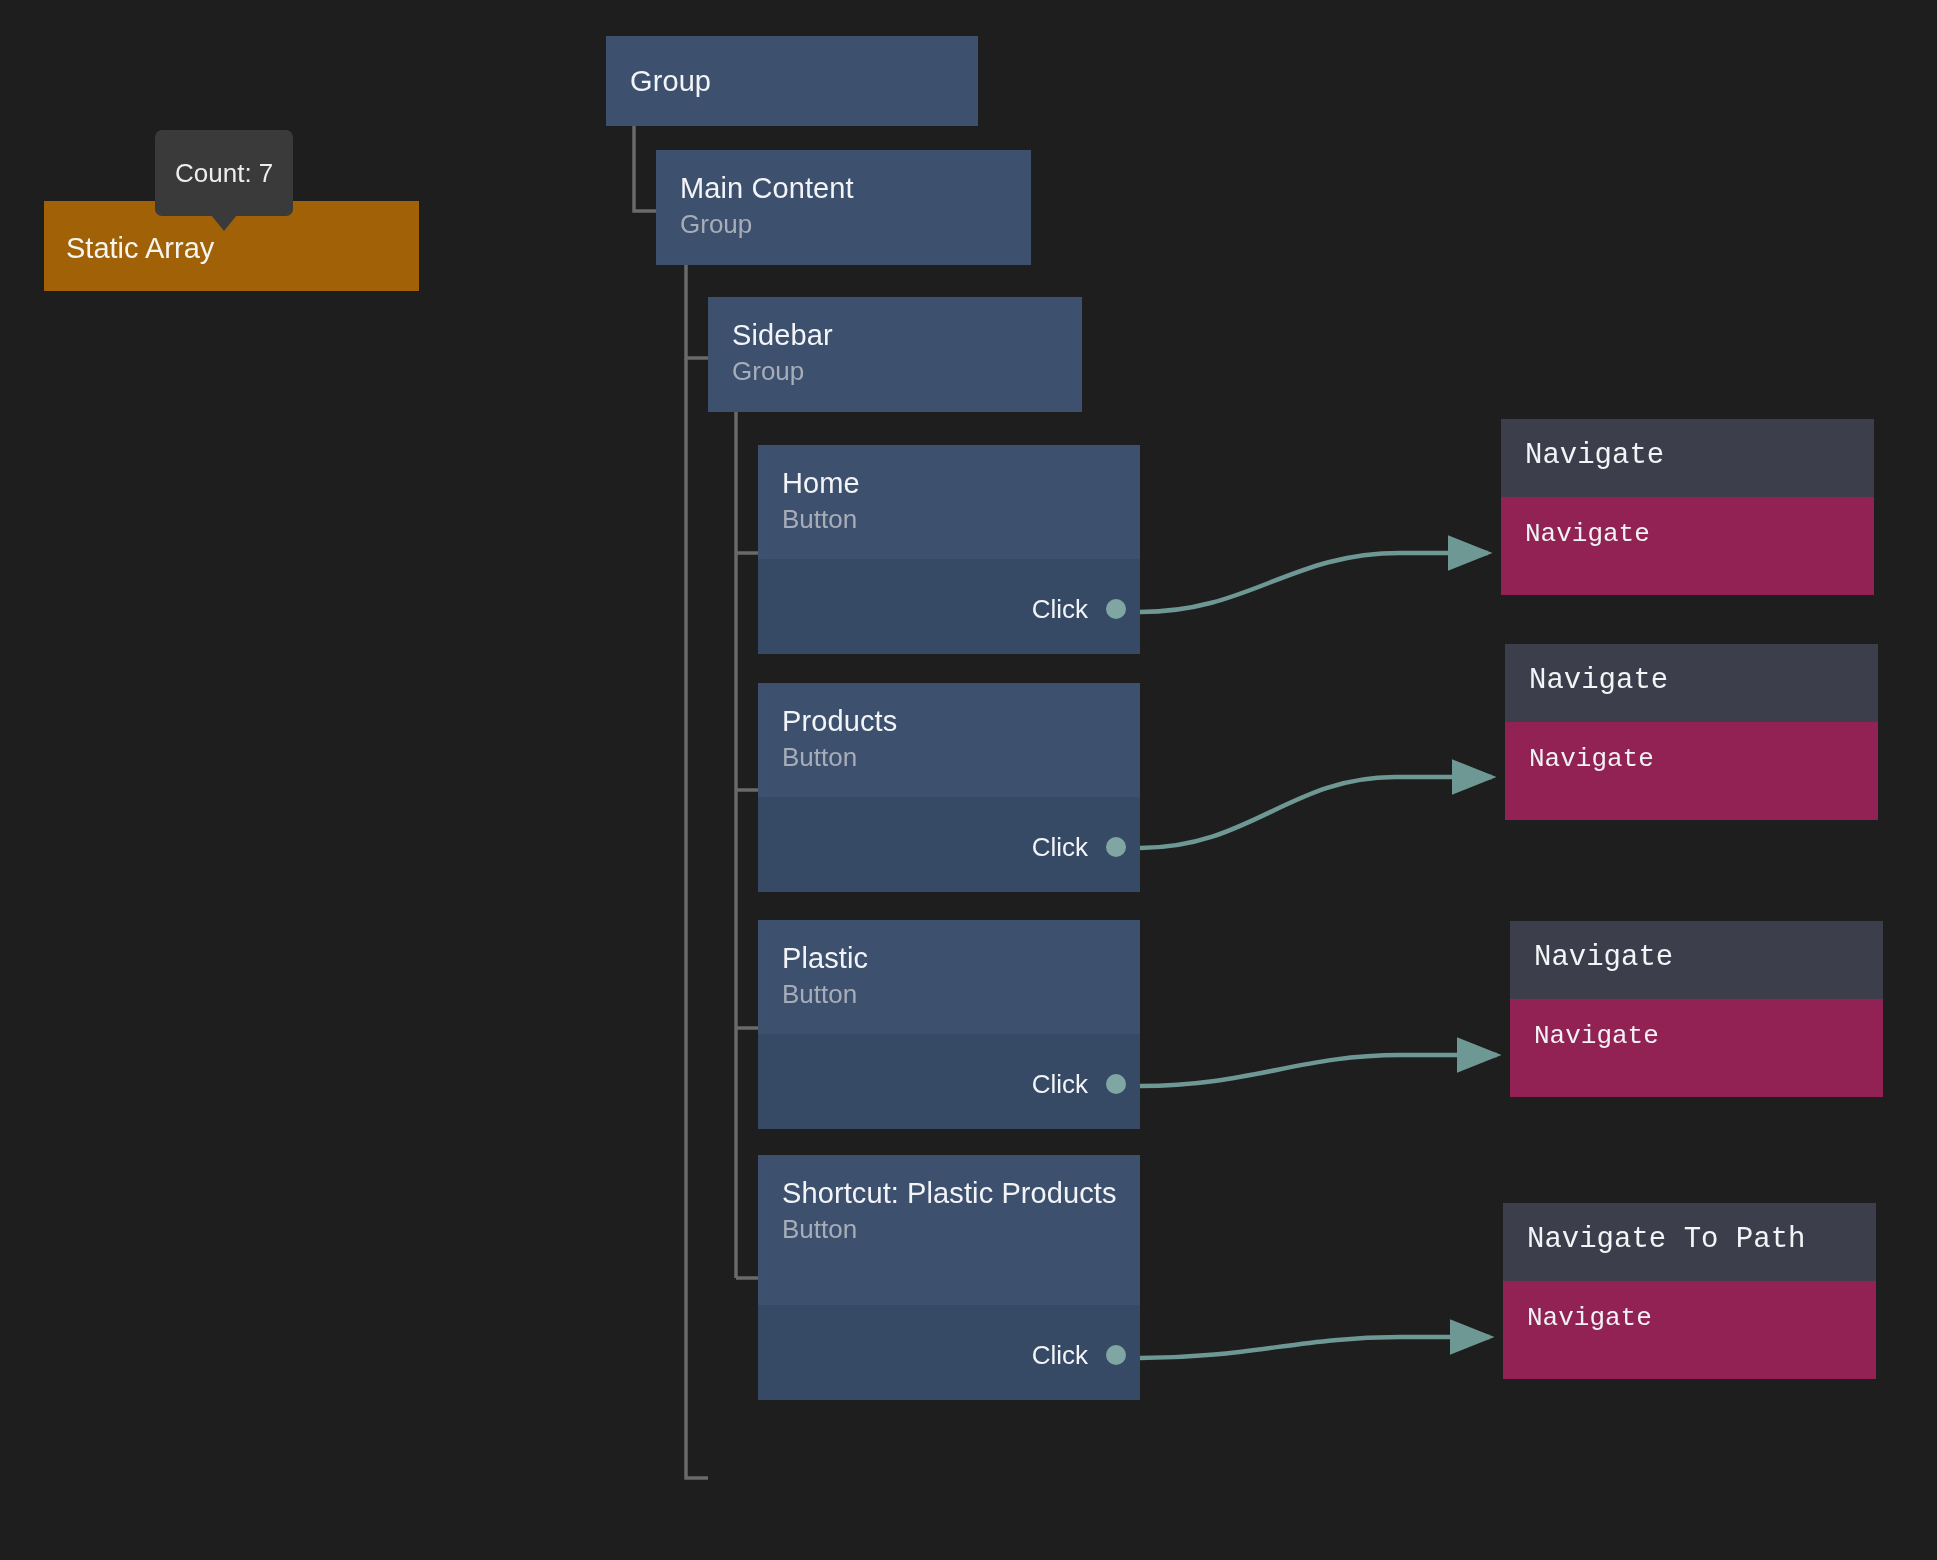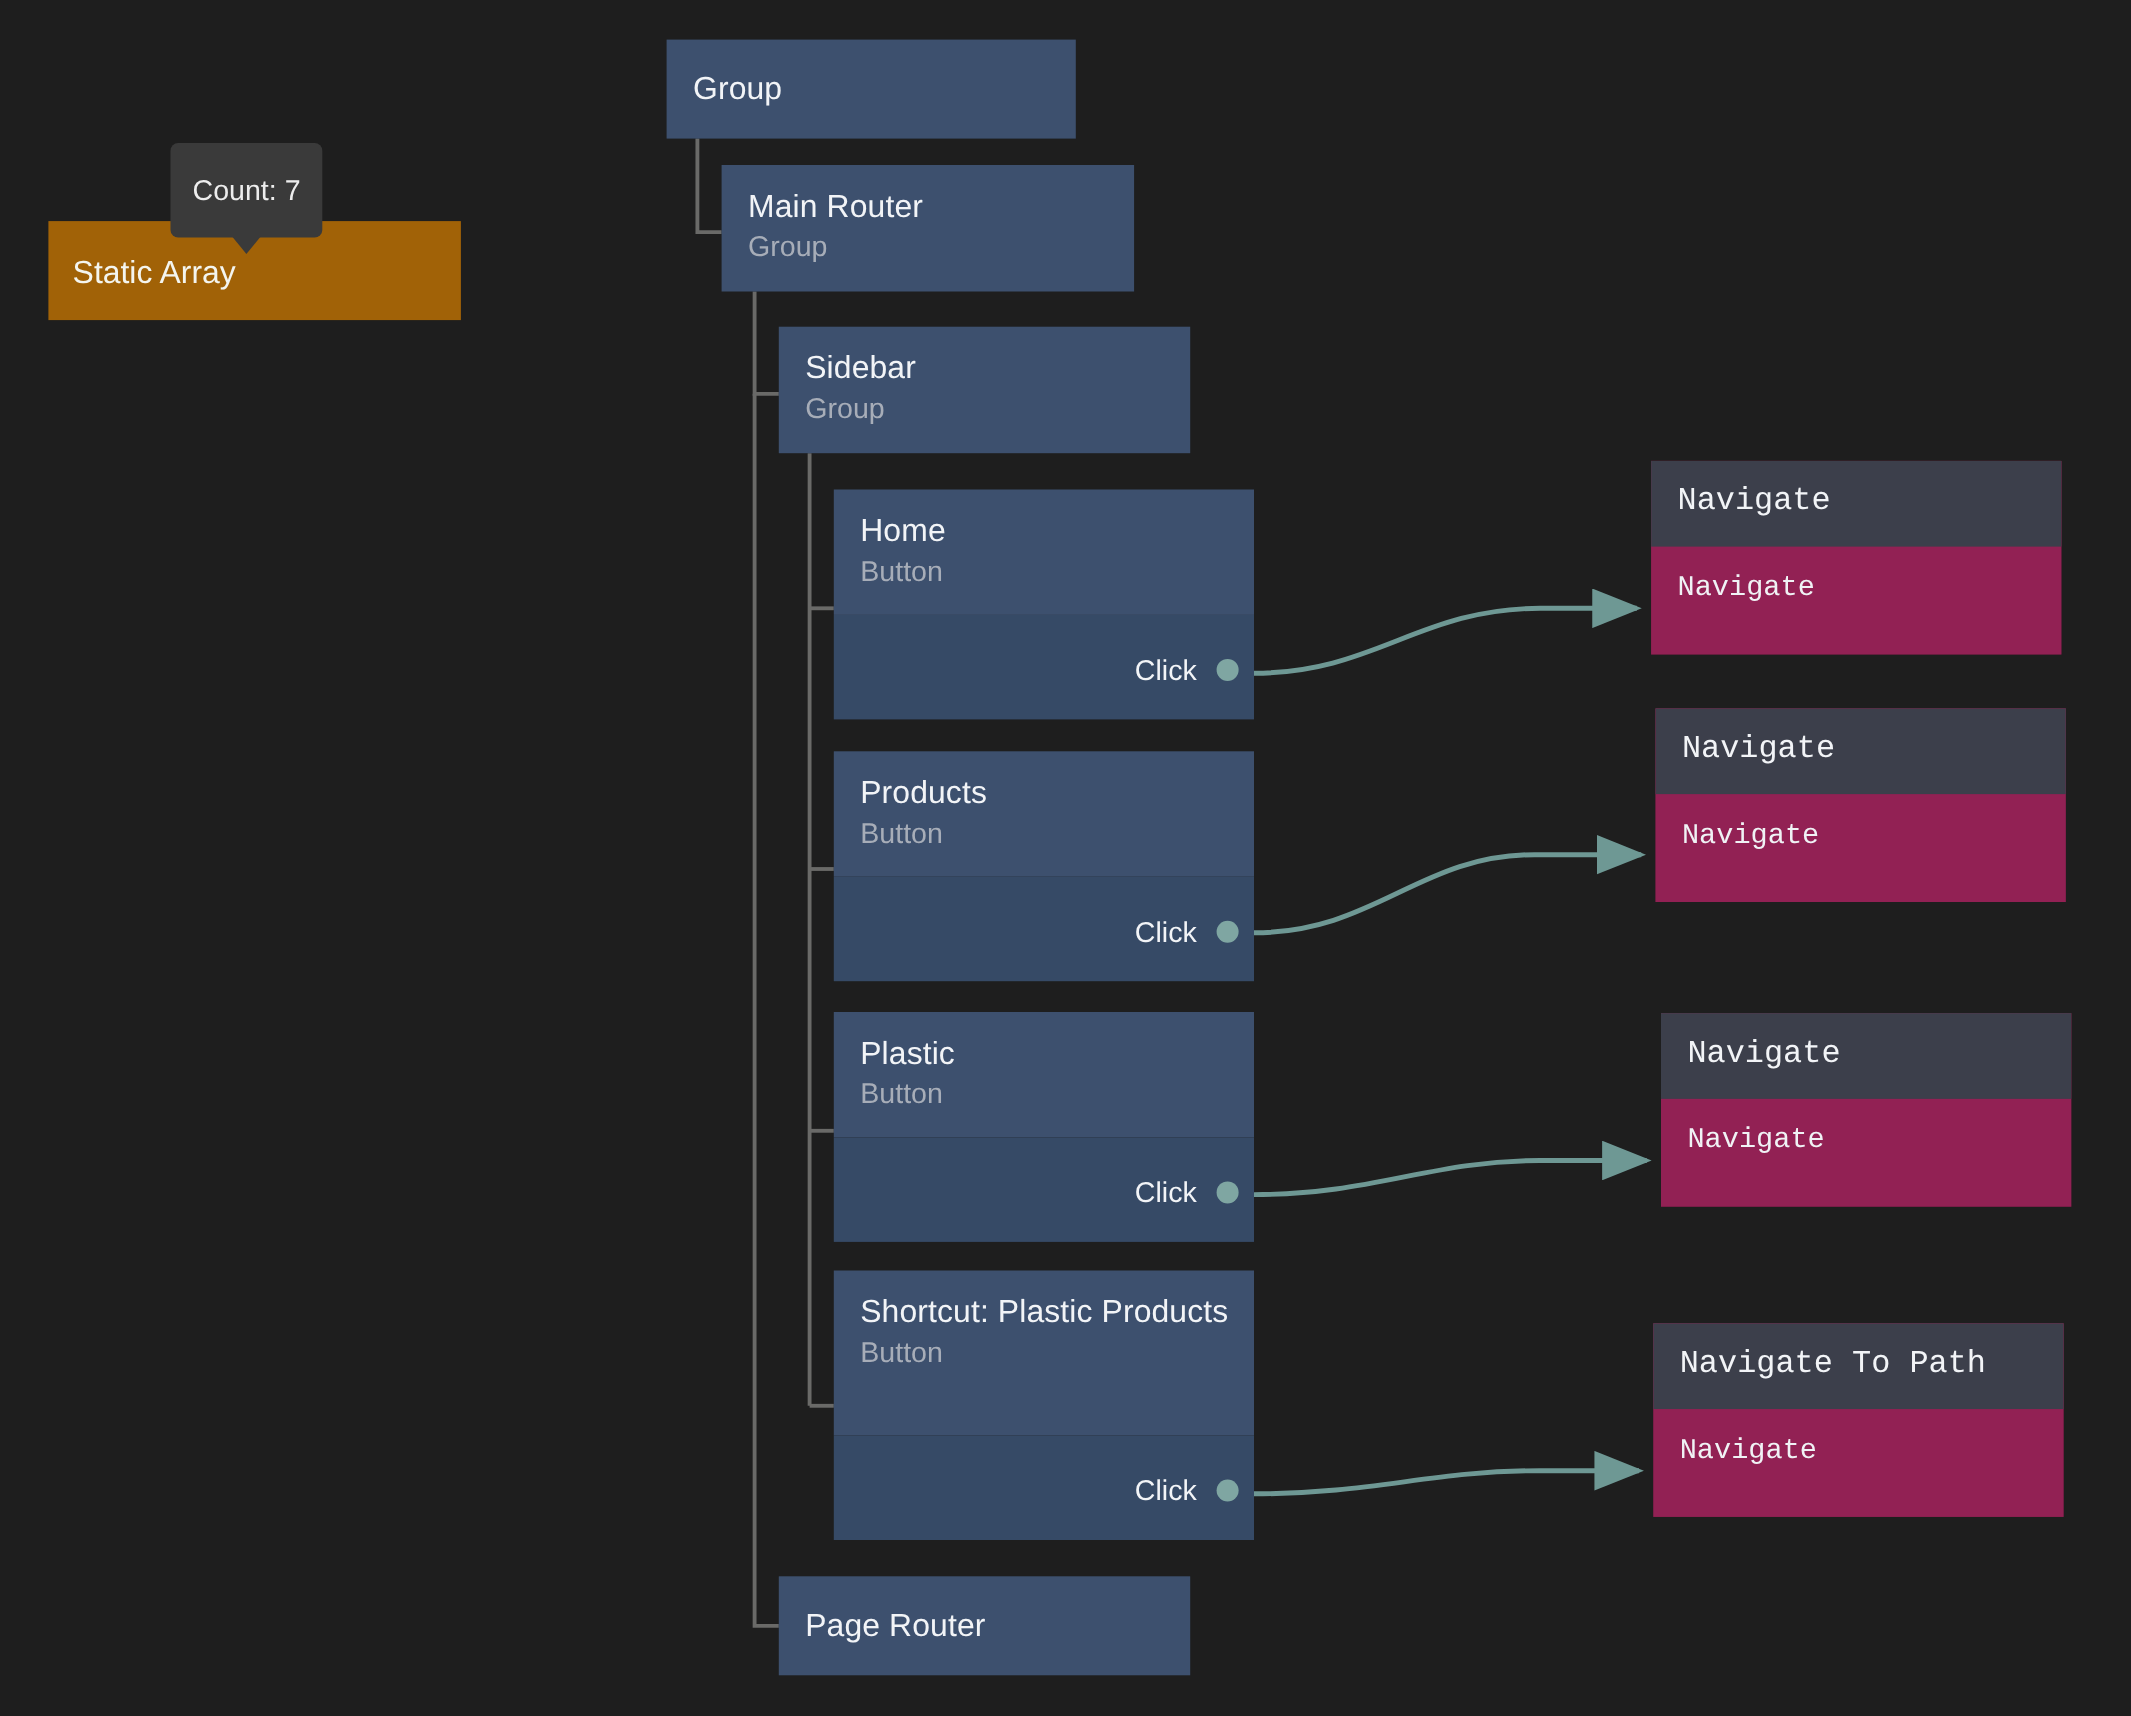--- a/index.html
+++ b/index.html
@@ -205,21 +205,21 @@
 
   <div class="node el-node no-body" style="left:606px; top:36px; width:372px; height:90px;">
     <div class="el-head" style="height:90px; display:flex; align-items:center; padding-top:0; padding-bottom:0;">
       <div class="el-title">Group</div>
     </div>
 
   </div>
 
   <div class="node el-node no-body" style="left:656px; top:150px; width:375px; height:115px;">
     <div class="el-head" style="height:115px;">
-      <div class="el-title">Main Router</div>
+      <div class="el-title">Main Content</div>
       <div class="el-subtitle">Group</div>
     </div>
 
   </div>
 
   <div class="node el-node no-body" style="left:708px; top:297px; width:374px; height:115px;">
     <div class="el-head" style="height:115px;">
       <div class="el-title">Sidebar</div>
       <div class="el-subtitle">Group</div>
     </div>
@@ -271,26 +271,20 @@
       <div class="el-subtitle">Button</div>
     </div>
     <div class="el-body" style="height:95px;">
       <div class="port-row" style="top:35px; right:24px;">
         <span class="port-label">Click</span>
         <span class="port-dot"></span>
       </div>
     </div>
   </div>
 
-  <div class="node el-node no-body" style="left:708px; top:1433px; width:374px; height:90px;">
-    <div class="el-head" style="height:90px; display:flex; align-items:center; padding-top:0; padding-bottom:0;">
-      <div class="el-title">Page Router</div>
-    </div>
-
-  </div>
 
   <div class="node act-node" style="left:1501px; top:419px; width:373px; height:176px;">
     <div class="act-head" style="height:78px;">
       <div class="act-title">Navigate</div>
     </div>
     <div class="act-body" style="height:98px;">
       <div class="act-port">Navigate</div>
     </div>
   </div>
 

